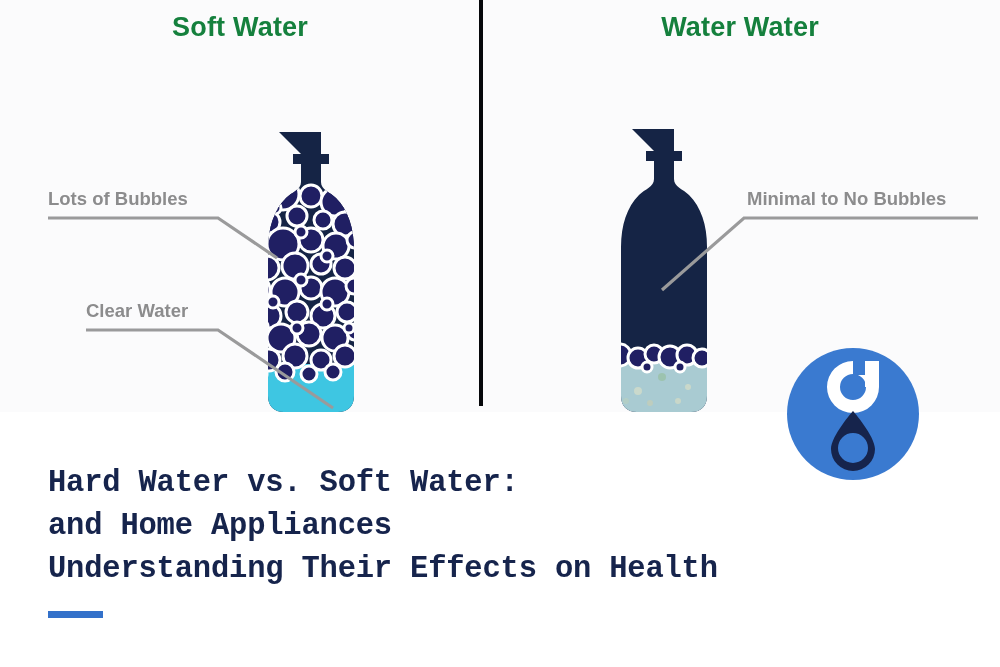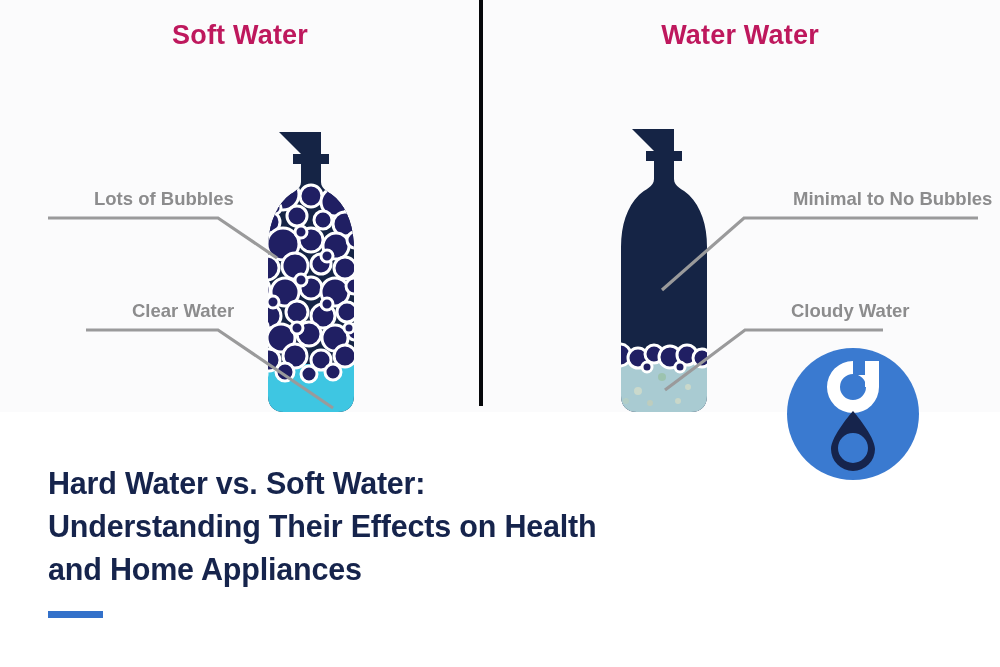--- a/index.html
+++ b/index.html
@@ -17,25 +17,25 @@
     position: absolute;
     left: 0; top: 0;
     width: 1000px; height: 412px;
     background: #fbfbfc;
   }
 
   .panel-headings { position: absolute; left: 0; top: 0; width: 1000px; }
 
   .panel-title {
     position: absolute;
-    top: 20px;
+    top: 12px;
     font-size: 27px;
     font-weight: bold;
     letter-spacing: 0.2px;
-    color: #be185d;
+    color: #15803d;
     text-align: center;
     white-space: nowrap;
   }
   .panel-title.left  { left: 0;   width: 480px; }
   .panel-title.right { left: 480px; width: 520px; }
 
   #divider {
     position: absolute;
     left: 479px; top: 0;
     width: 4px; height: 406px;
@@ -50,21 +50,20 @@
   #hard-bottle-wrap { left: 592px; top: 129px; }
 
   
   .callout { position: absolute; }
   .callout-label {
     position: absolute;
     font-size: 18.5px;
     font-weight: bold;
     color: #8c8c8d;
     white-space: nowrap;
-    margin-left: 46px;
   }
   .callout svg { position: absolute; left: 0; top: 0; overflow: visible; }
 
   #callout-bubbles-soft { left: 0; top: 188px; width: 300px; height: 80px; }
   #callout-bubbles-soft .callout-label { left: 48px; top: 0px; }
 
   #callout-clear-water { left: 0; top: 300px; width: 300px; height: 110px; }
   #callout-clear-water .callout-label { left: 86px; top: 0px; }
 
   #callout-bubbles-hard { left: 640px; top: 188px; width: 360px; height: 110px; }
@@ -80,21 +79,21 @@
     width: 132px; height: 132px;
   }
 
   
   #headline-block {
     position: absolute;
     left: 48px; top: 462px;
     width: 700px;
   }
   #headline {
-    font-family: Liberation Sans, sans-serif;
+    font-family: Liberation Mono, monospace;
     font-size: 30.5px;
     font-weight: bold;
     line-height: 43px;
     letter-spacing: -0.2px;
     color: #16244c;
   }
   #headline .hl-line { display: block; white-space: nowrap; }
   #accent-bar {
     margin-top: 20px;
     width: 55px; height: 7px;
@@ -260,43 +259,37 @@
     </svg>
   </div>
 
   <div class="callout" id="callout-bubbles-hard">
     <div class="callout-label">Minimal to No Bubbles</div>
     <svg width="360" height="110">
       <path d="M338 30 H104 L22 102" fill="none" stroke="#9a9a9b" stroke-width="3.2"></path>
     </svg>
   </div>
 
-  <div class="callout" id="callout-cloudy-water">
-    <div class="callout-label">Cloudy Water</div>
-    <svg width="360" height="100">
-      <path d="M243 30 H105 L25 90" fill="none" stroke="#9a9a9b" stroke-width="3.2"></path>
-    </svg>
-  </div>
 
   <div id="logo">
     <svg width="132" height="132" viewBox="0 0 132 132">
       <circle cx="66" cy="66" r="66" fill="#3a7ad0"></circle>
 
       <path d="M66 13 a26 26 0 1 0 0 52 a26 26 0 0 0 0 -52 z
                M66 26 a13 13 0 1 1 0 26 a13 13 0 0 1 0 -26 z" fill="#ffffff"></path>
       <rect x="66" y="13" width="26" height="14" fill="#3a7ad0"></rect>
       <rect x="78" y="13" width="14" height="26" fill="#ffffff"></rect>
 
       <path d="M66 63 C66 63 44 88 44 101 a22 22 0 0 0 44 0 C88 88 66 63 66 63 z
                M66 85 a15 15 0 1 1 0 30 a15 15 0 0 1 0 -30 z" fill="#16244c"></path>
     </svg>
   </div>
 
 </div>
 
 <div id="headline-block">
   <div id="headline">
     <span class="hl-line">Hard Water vs. Soft Water:</span>
+    <span class="hl-line">and Home Appliances</span>
     <span class="hl-line">Understanding Their Effects on Health</span>
-    <span class="hl-line">and Home Appliances</span>
   </div>
   <div id="accent-bar"></div>
 </div>
 
 </body></html>

